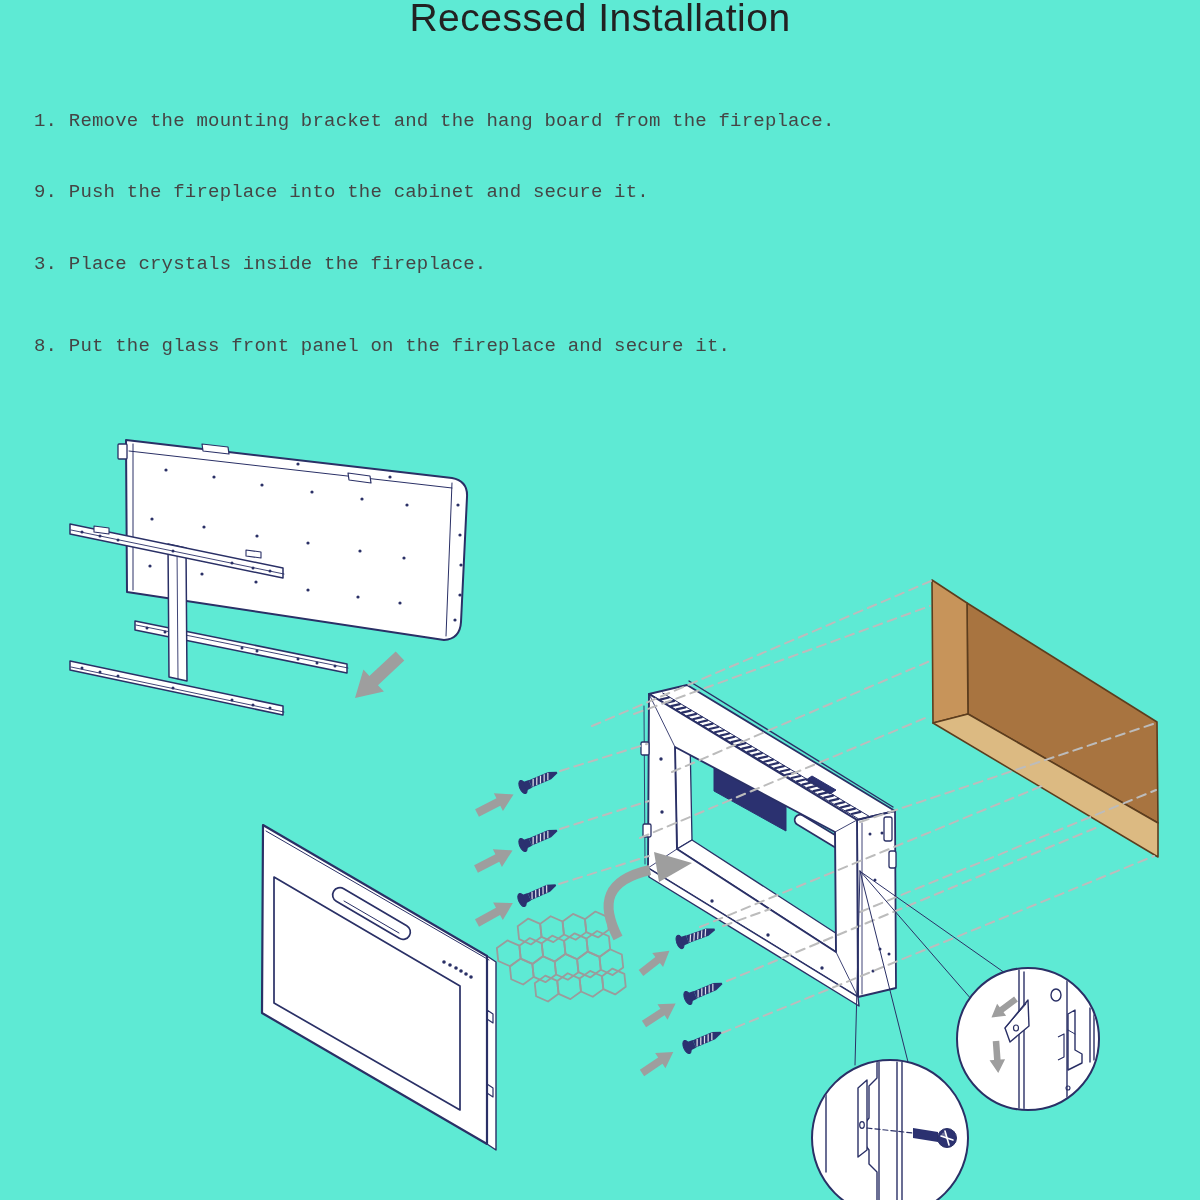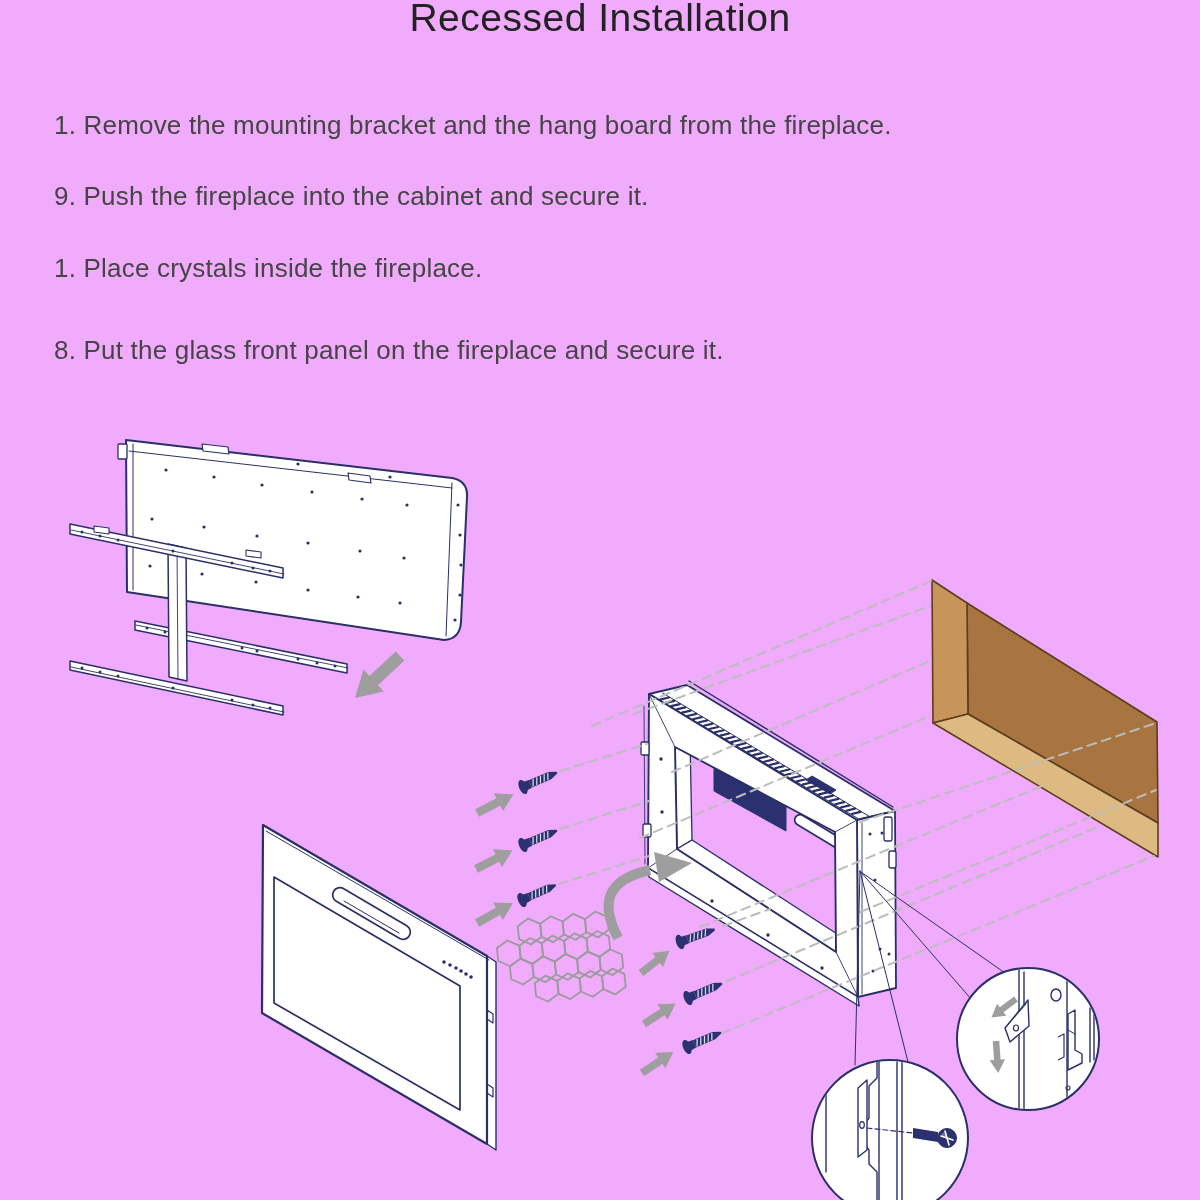--- a/index.html
+++ b/index.html
@@ -1,23 +1,23 @@
 <!DOCTYPE html>
 <html><head>
 <meta charset="utf-8">
 <style>
   html,body{margin:0;padding:0;background:#fff;}
-  .canvas{position:relative;width:1200px;height:1200px;background:#f0abfc;overflow:hidden;
+  .canvas{position:relative;width:1200px;height:1200px;background:#5eead4;overflow:hidden;
           font-family:"Liberation Sans", sans-serif;}
   #diagram{position:absolute;left:0;top:0;width:1200px;height:1200px;}
   .title{position:absolute;left:0;top:-4px;width:1200px;text-align:center;margin:0;
          font-size:39px;font-weight:400;color:#222;letter-spacing:0.5px;}
   .steps{list-style:none;margin:0;padding:0;}
-  .step{position:absolute;left:54px;width:1120px;font-size:26px;color:#454545;
-        letter-spacing:0.2px;white-space:nowrap;}
+  .step{position:absolute;left:34px;width:1120px;font-size:19px;color:#454545;
+        letter-spacing:0.2px;white-space:nowrap;font-family:Liberation Mono, monospace;}
 </style>
 </head>
 <body>
 
 <div class="canvas">
   <svg id="diagram" viewBox="0 0 1200 1200">
       <g>
         <polygon points="967,603 1157,722 1158,823 968,714" fill="#a87440" stroke="#5c3d1e" stroke-width="1.6" stroke-linejoin="round"></polygon>
         <polygon points="932,580 967,603 968,714 933,723" fill="#c7945a" stroke="#5c3d1e" stroke-width="1.6" stroke-linejoin="round"></polygon>
         <polygon points="933,723 968,714 1158,823 1158,857" fill="#dcba82" stroke="#5c3d1e" stroke-width="1.6" stroke-linejoin="round"></polygon>
@@ -339,16 +339,16 @@
           <circle cx="1068" cy="1088" r="2" fill="none" stroke="#2a3066" stroke-width="1.1"></circle>
           <polygon points="0,-4.2 24,-4.2 24,-10 41,0 24,10 24,4.2 0,4.2" fill="#9e9e9e" transform="translate(1016,999) rotate(143) scale(0.75)"></polygon>
           <polygon points="0,-4.2 24,-4.2 24,-10 41,0 24,10 24,4.2 0,4.2" fill="#9e9e9e" transform="translate(996,1041) rotate(86) scale(0.78)"></polygon>
         </g>
       </g>
     </svg>
   <h1 class="title">Recessed Installation</h1>
   <ol class="steps">
     <li class="step" style="top:110px">1. Remove the mounting bracket and the hang board from the fireplace.</li>
     <li class="step" style="top:181px">9. Push the fireplace into the cabinet and secure it.</li>
-    <li class="step" style="top:253px">1. Place crystals inside the fireplace.</li>
+    <li class="step" style="top:253px">3. Place crystals inside the fireplace.</li>
     <li class="step" style="top:335px">8. Put the glass front panel on the fireplace and secure it.</li>
   </ol>
 </div>
 
 </body></html>

